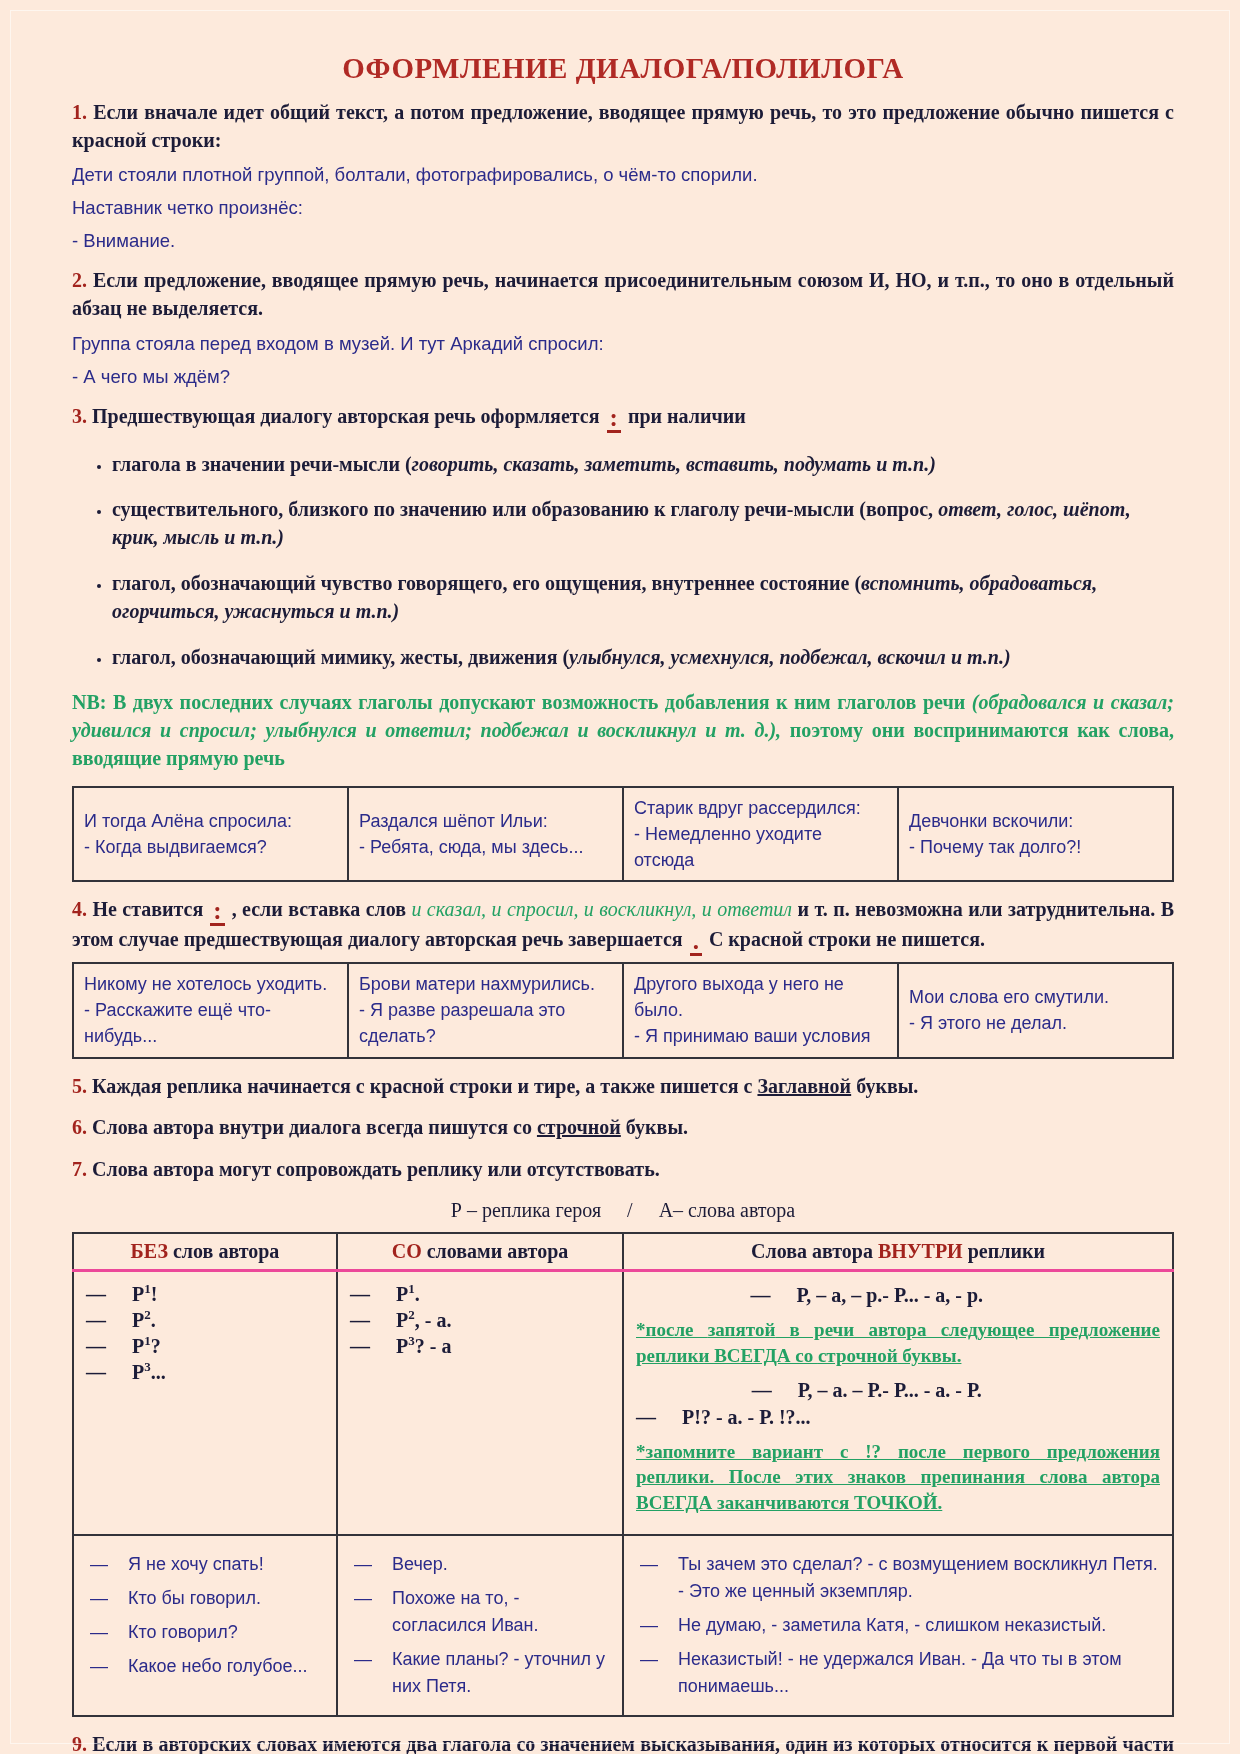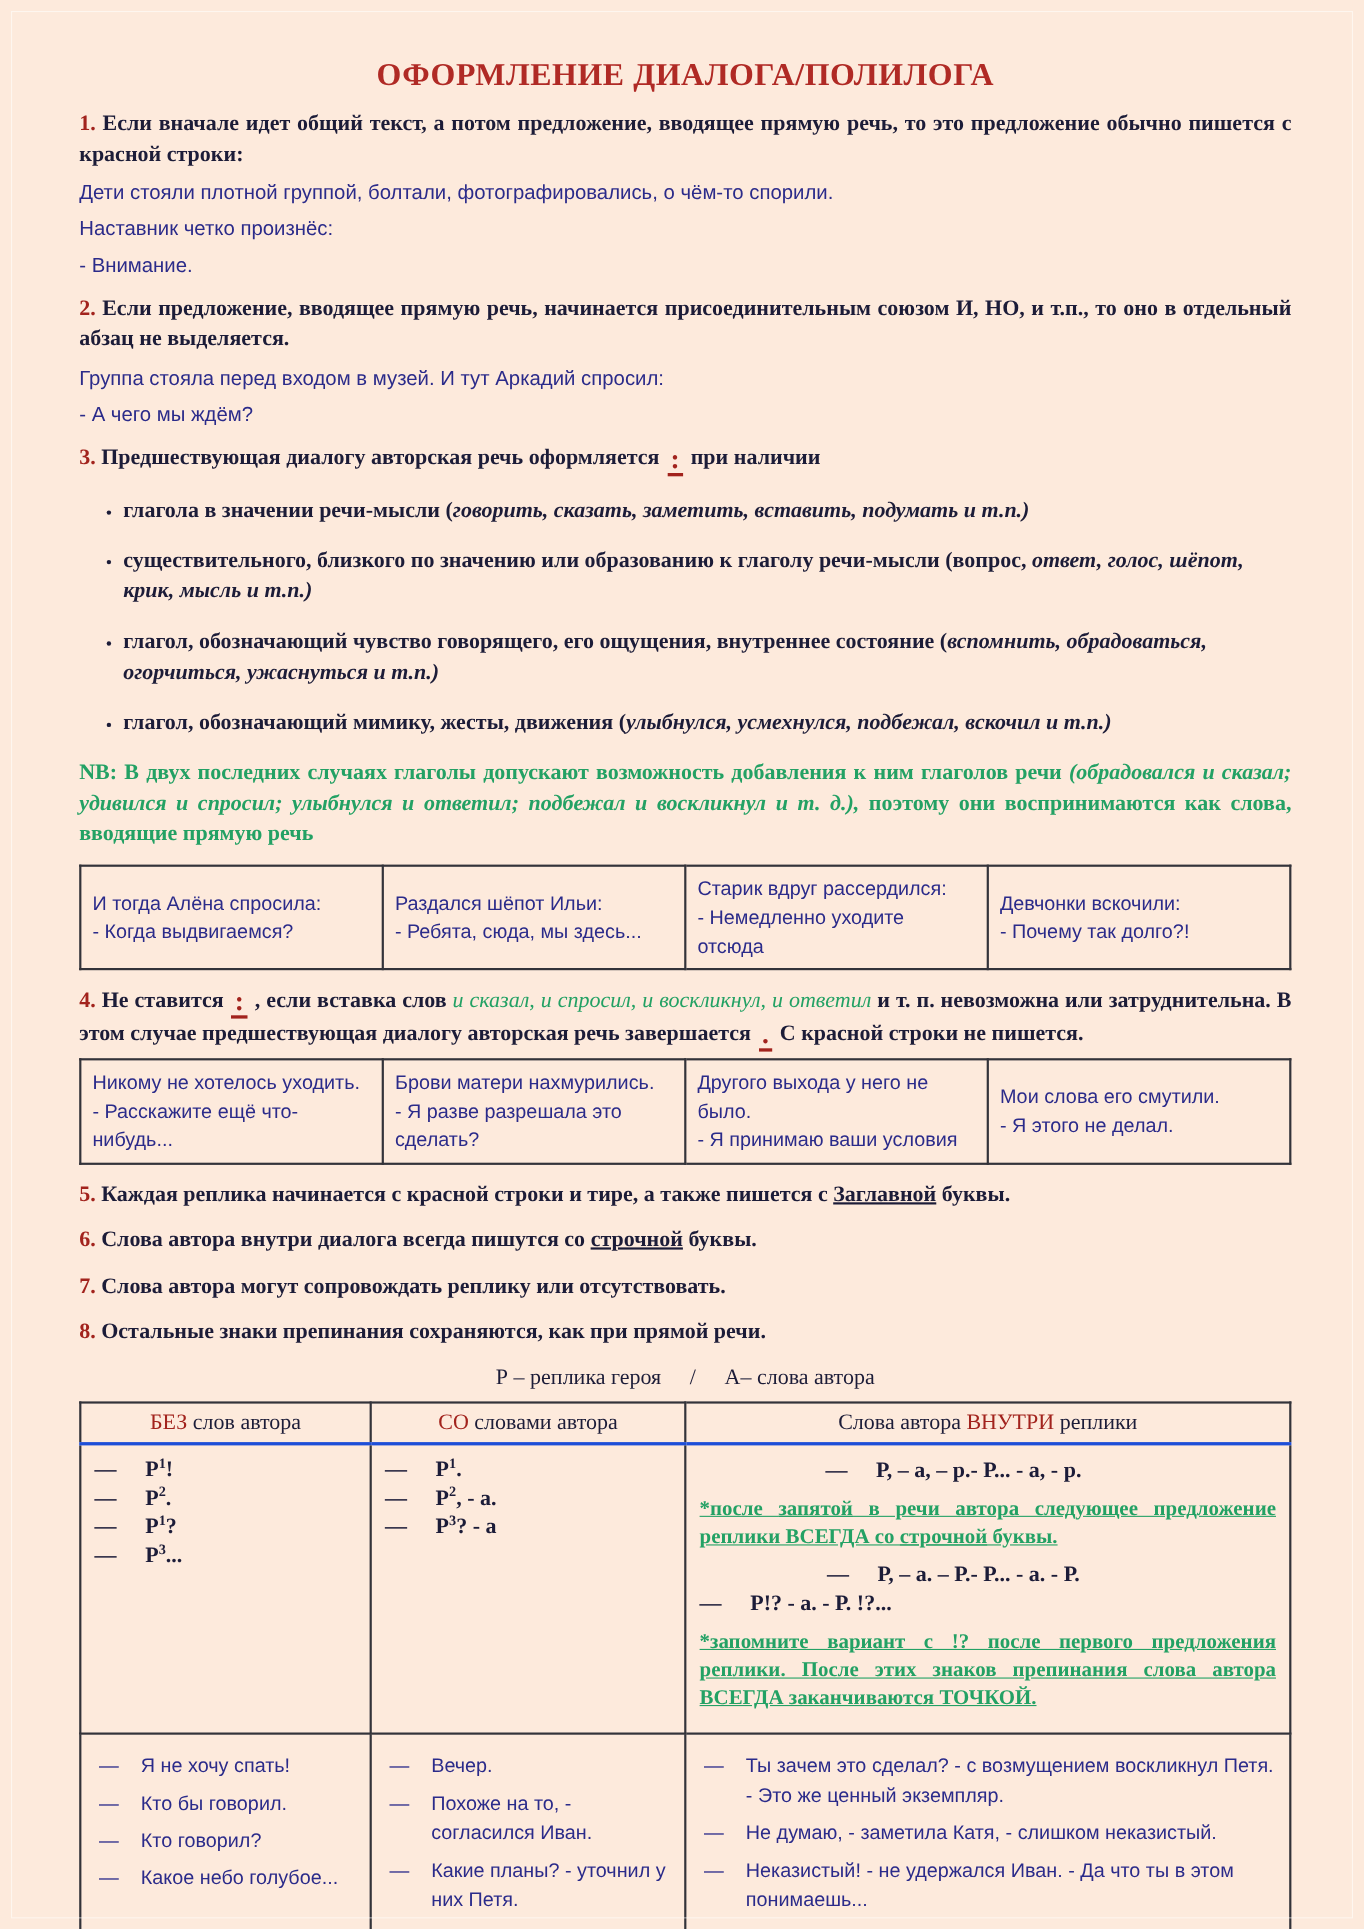--- a/index.html
+++ b/index.html
@@ -67,22 +67,22 @@
   .legend{
     text-align:center;font-size:20px;font-weight:400;margin:16px 0 10px 0;
   }
   .legend .lsep{margin:0 26px;}
   table.bigtable{
     width:100%;border-collapse:collapse;margin:8px 0 14px 0;
     border:2.5px solid #33333a;
   }
   table.bigtable th,table.bigtable td{border:2px solid #33333a;padding:8px 12px;}
   table.bigtable th{
-    font-size:20px;font-weight:400;text-align:center;padding:6px 8px;
-    border-bottom:3px solid #1d4ed8;
+    font-size:20px;font-weight:700;text-align:center;padding:6px 8px;
+    border-bottom:3px solid #ec4899;
   }
   table.bigtable td{vertical-align:top;}
   .acc{color:var(--accent-red,#a2231d);}
   .fline{font-size:20px;font-weight:700;margin:3px 0;}
   .fline .dash,.fpair .dash{margin-right:26px;}
   sup{font-size:13px;line-height:0;}
   .fpair{font-size:20px;font-weight:700;margin:4px 0;display:flex;text-align:right;}
   .fpair .fleft{flex:0 0 47%;}
   .gnote{
     color:var(--note-green,#23a164);font-size:19px;font-weight:700;
@@ -165,21 +165,20 @@
             <div class="ex-line">Мои слова его смутили.</div>
             <div class="ex-line">- Я этого не делал.</div>
           </td>
     </tr>
   </tbody>
     </table>
 
   <p class="rule"><span class="num">5.</span> <span>Каждая реплика начинается с красной строки и тире, а также пишется с </span><span class="u">Заглавной</span><span> буквы.</span></p>
   <p class="rule"><span class="num">6.</span> <span>Слова автора внутри диалога всегда пишутся со </span><span class="u">строчной</span><span> буквы.</span></p>
   <p class="rule"><span class="num">7.</span> <span>Слова автора могут сопровождать реплику или отсутствовать.</span></p>
-  <p class="rule"><span class="num">8.</span> <span>Остальные знаки препинания сохраняются, как при прямой речи.</span></p>
 
   <p class="legend"><span>Р – реплика героя</span><span class="lsep">/</span><span>А– слова автора</span></p>
 
   <table class="bigtable">
     <colgroup>
         <col style="width:24%">
         <col style="width:26%">
         <col style="width:50%">
       </colgroup>
     <tbody>

